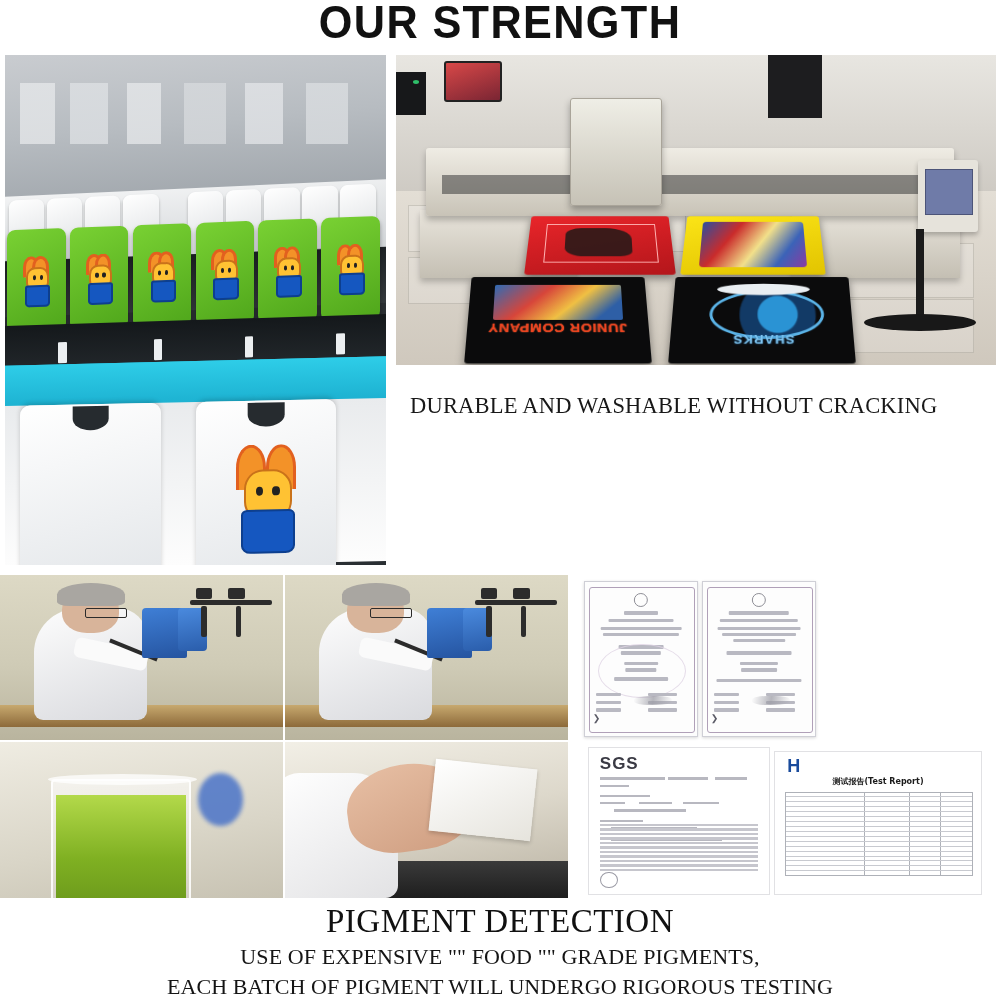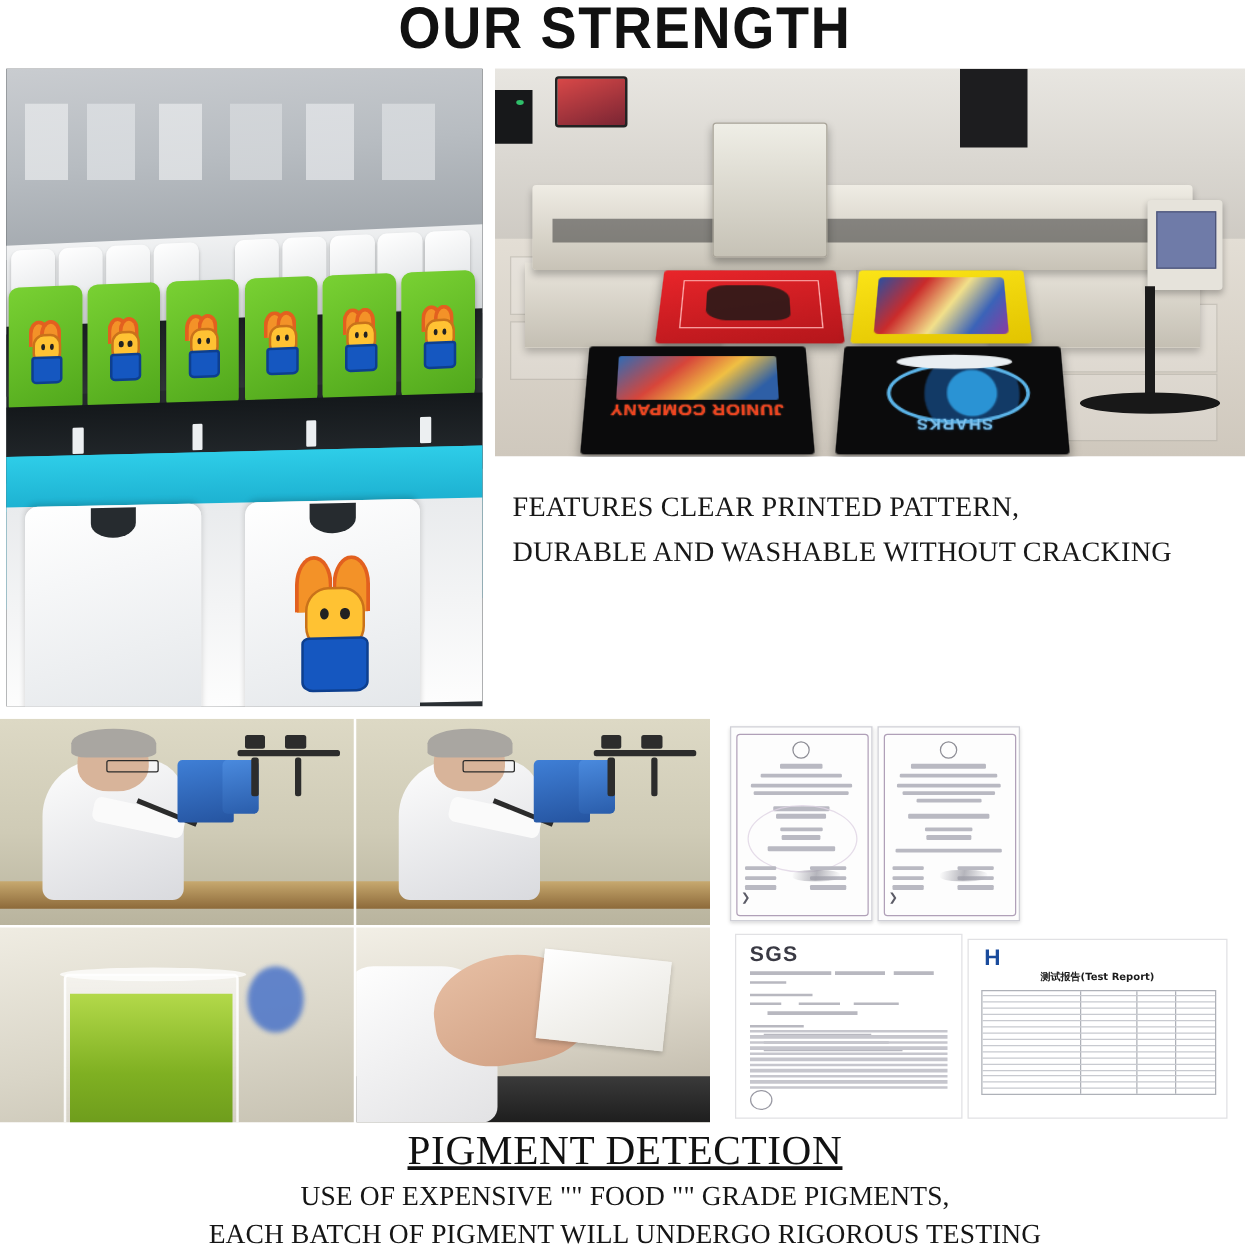--- a/index.html
+++ b/index.html
@@ -227,21 +227,21 @@
     color:#1a4b9c;font-family:"Liberation Sans",sans-serif;}
   .hreport .ttl{position:absolute;left:0;top:17%;width:100%;text-align:center;
     font-size:8px;font-weight:bold;color:#1b1b1b;font-family:"DejaVu Sans",sans-serif;}
   .hreport .grid{position:absolute;left:5%;top:28%;width:90%;height:58%;border:1px solid #aeb1b8;}
   .hreport .grid .r{position:absolute;left:0;width:100%;height:4.2%;border-bottom:1px solid #c8cad0;}
   .hreport .grid .cv{position:absolute;top:0;height:100%;border-left:1px solid #aeb1b8;}
 
   
   .pd-block{position:absolute;left:0;top:900px;width:1000px;text-align:center;}
   .pd-heading{font-family:"Liberation Serif", serif;font-weight:normal;
-    font-size:33px;color:#111;letter-spacing:.5px;line-height:42px;text-decoration:underline;}
+    font-size:33px;color:#111;letter-spacing:.5px;line-height:42px;}
   .pd-line{font-family:"Liberation Serif", serif;font-size:22px;color:#151515;
     line-height:30px;letter-spacing:.1px;white-space:nowrap;}
 </style>
 </head>
 <body>
 
 <div class="page">
 
   <div class="main-title">OUR STRENGTH</div>
 
@@ -413,21 +413,20 @@
     <div class="shirt black2">
       <div class="shark-badge">
         <div class="shark-ring"></div>
         <div class="shark-ribbon"></div>
         <div class="shark-text">SHARKS</div>
       </div>
     </div>
   </div>
 
   <div class="pp-block">
-    <div class="pp-line">FEATURES CLEAR PRINTED PATTERN,</div>
     <div class="pp-line">DURABLE AND WASHABLE WITHOUT CRACKING</div>
   </div>
 
   <div class="panel" id="panel-photos">
 
     <div class="ph lab" style="left:0;top:0;width:283px;height:165px;">
       <div class="benchtop"></div>
       <div class="coat"></div>
       <div class="head"></div>
       <div class="hair"></div>

